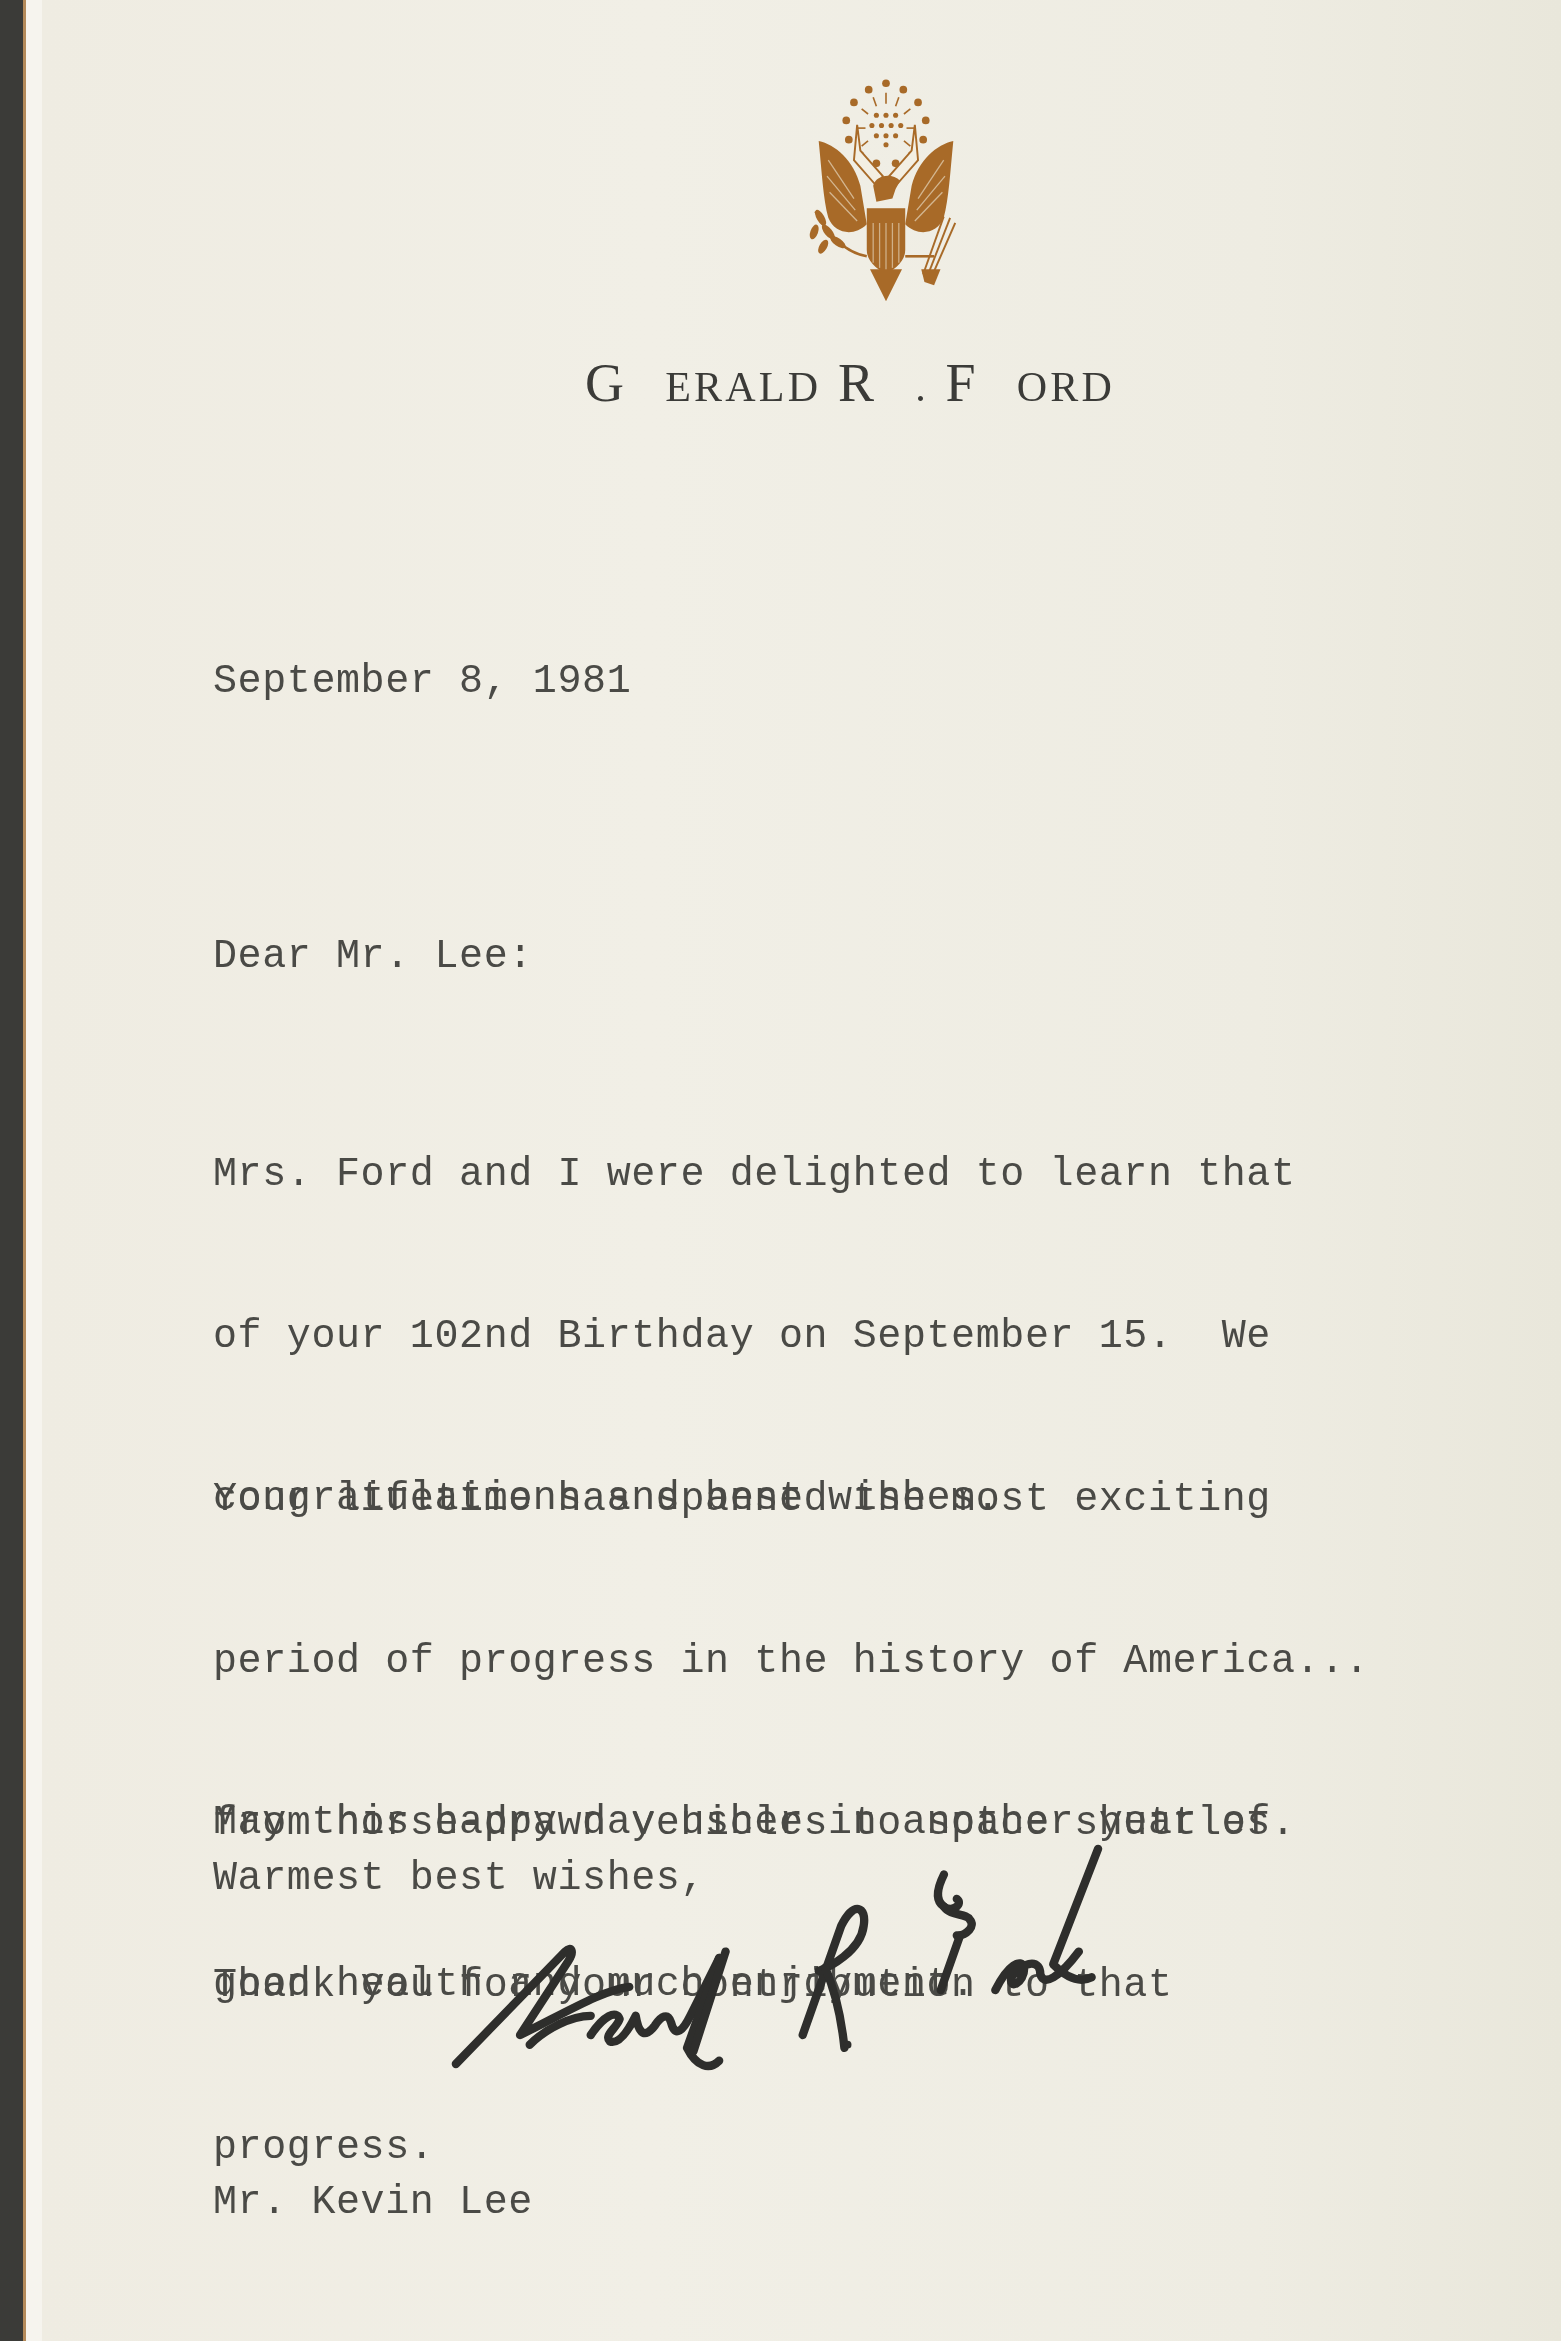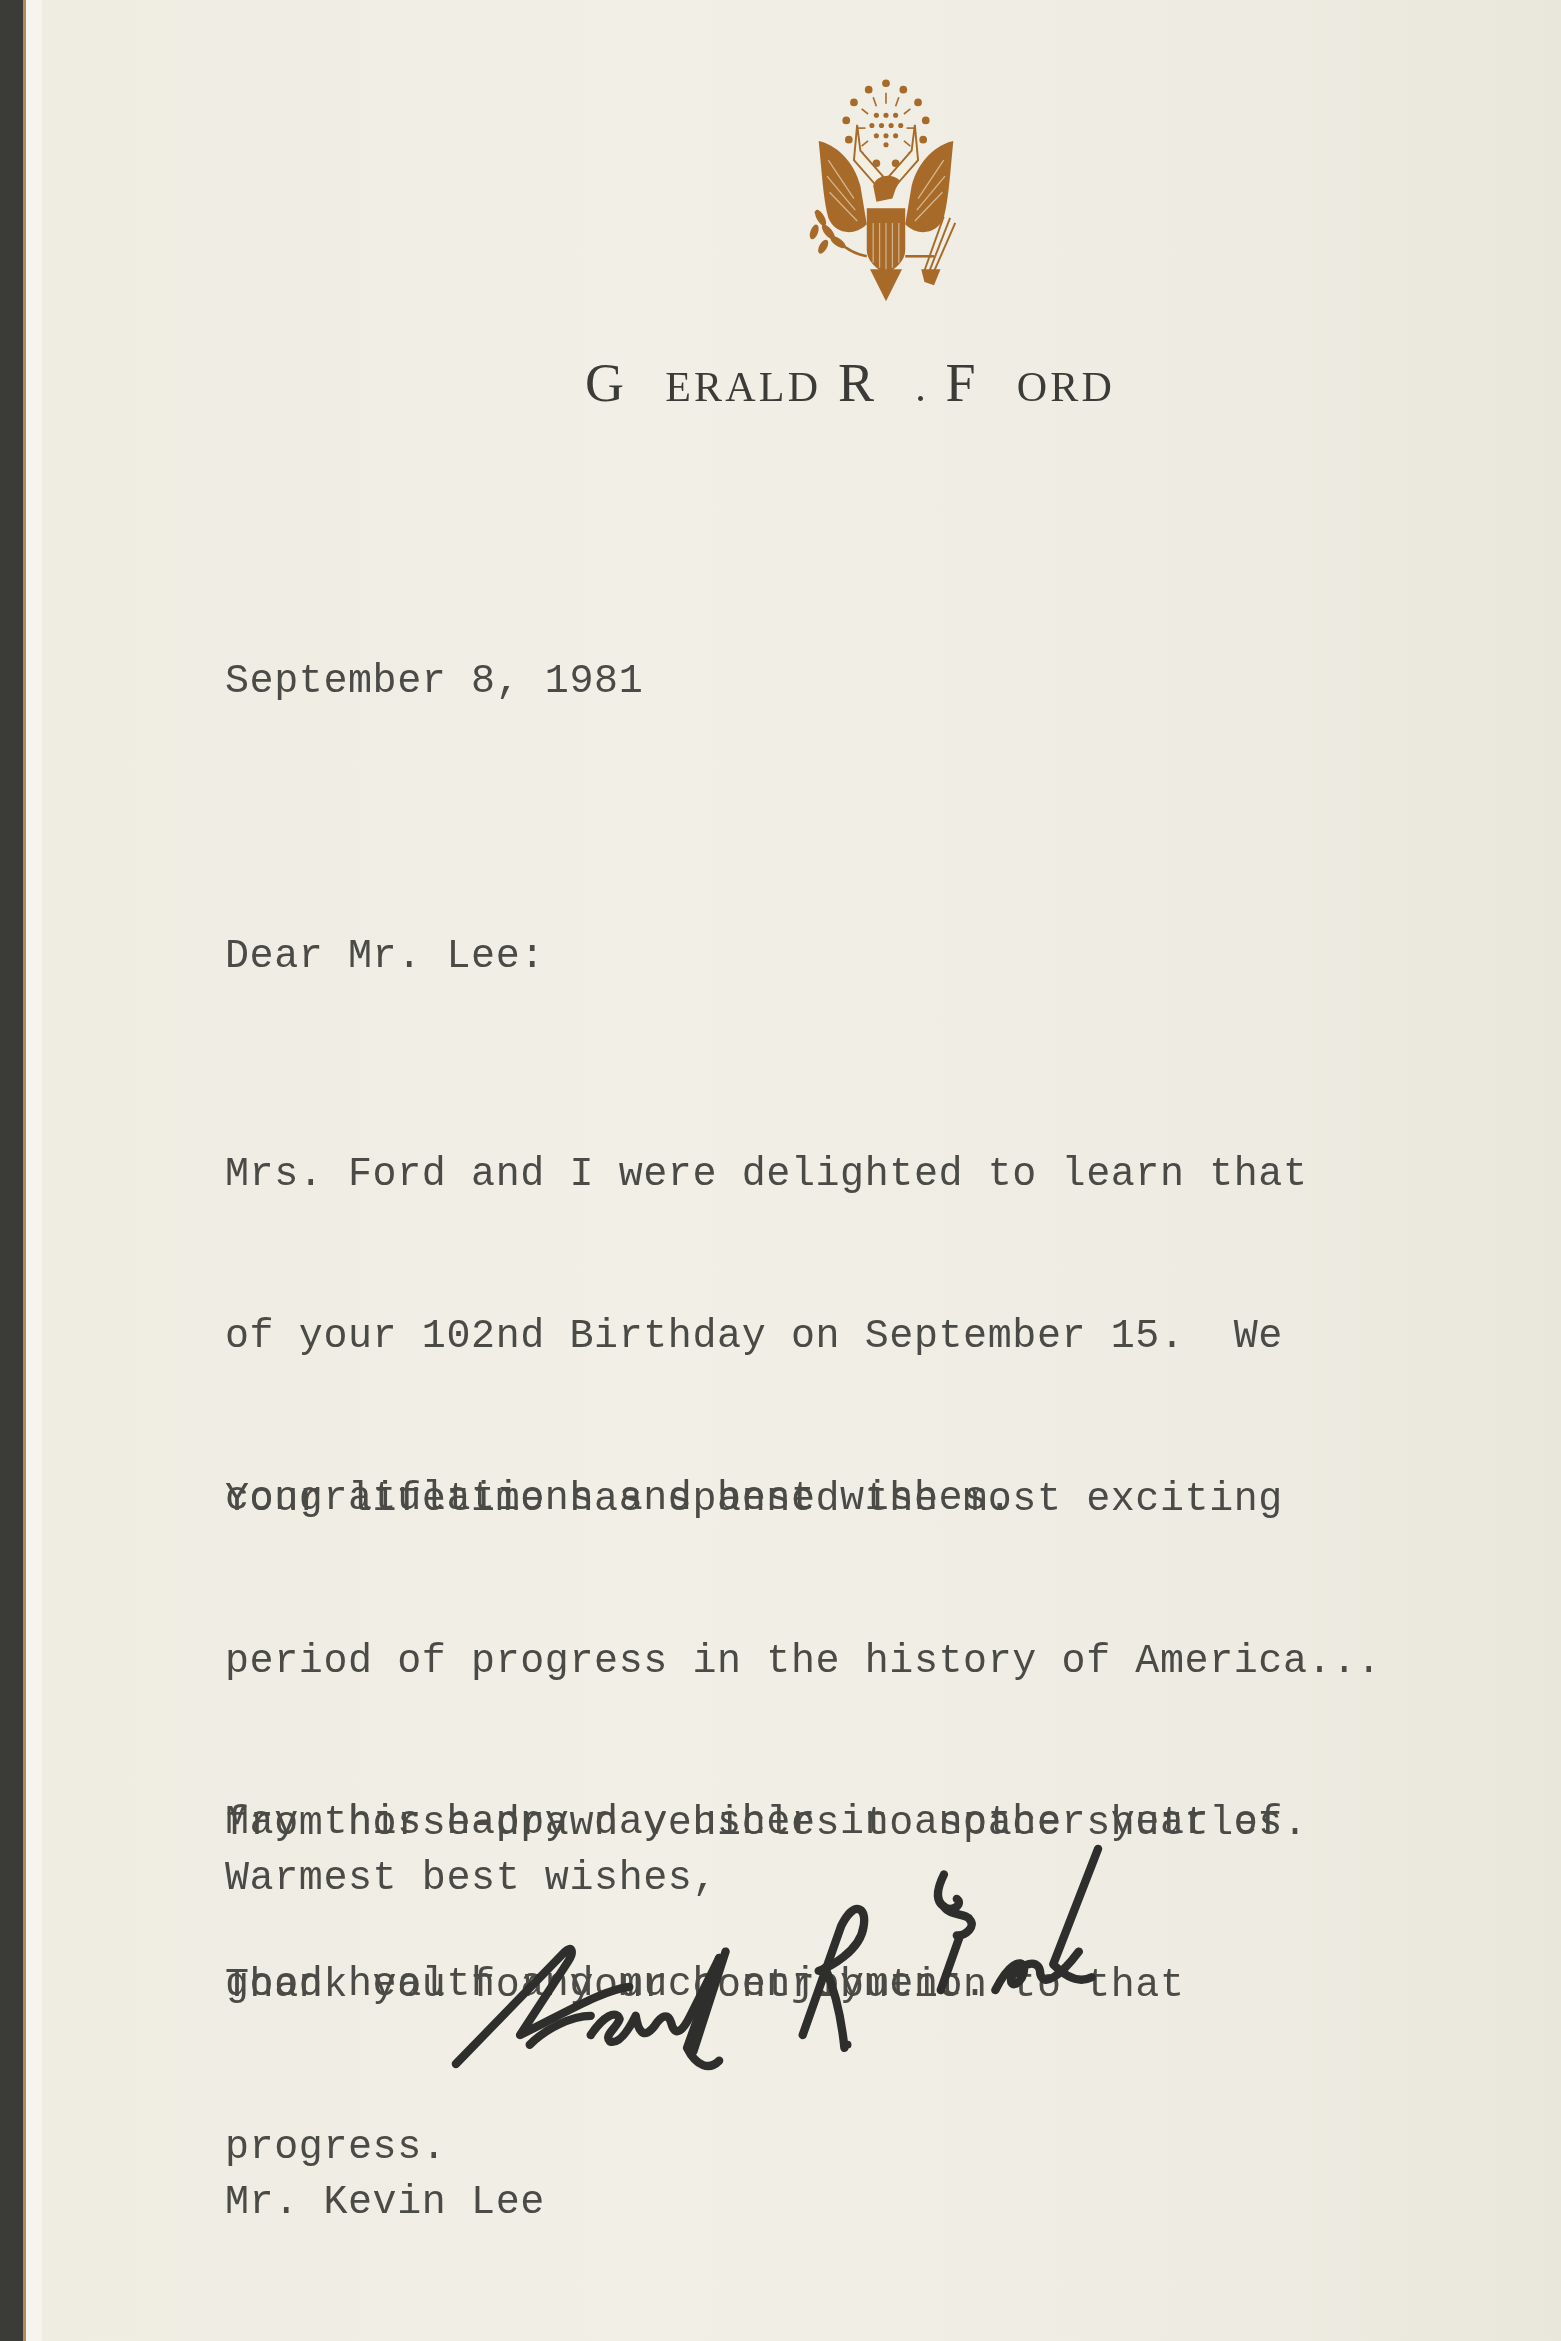--- a/index.html
+++ b/index.html
@@ -28,21 +28,21 @@
     position: absolute; left: 764px; top: 64px; width: 244px; height: 250px;
   }
   .letterhead {
     position: absolute; left: 585px; top: 352px; width: 591px;
     font-family: "Liberation Serif", "DejaVu Serif", serif;
     color: #3b3b38; font-size: 54px; letter-spacing: 3.2px; white-space: nowrap;
   }
   .letterhead .sc { font-size: 42px; margin-left: 38px; }
   .typed {
     position: absolute; left: 213px; color: #4a4a46;
-    font-size: 40px; line-height: 54px; white-space: pre; letter-spacing: 0.6px; margin-left: 12px;
+    font-size: 40px; line-height: 54px; white-space: pre; letter-spacing: 0.6px;
   }
   .date { top: 655px; }
   .salutation { top: 930px; }
   .para1 { top: 1040px; }
   .para2 { top: 1365px; }
   .para3 { top: 1688px; }
   .closing { top: 1852px; }
   .address { top: 2068px; }
   .signature {
     position: absolute; left: 443px; top: 1823px; width: 912px; height: 270px;

